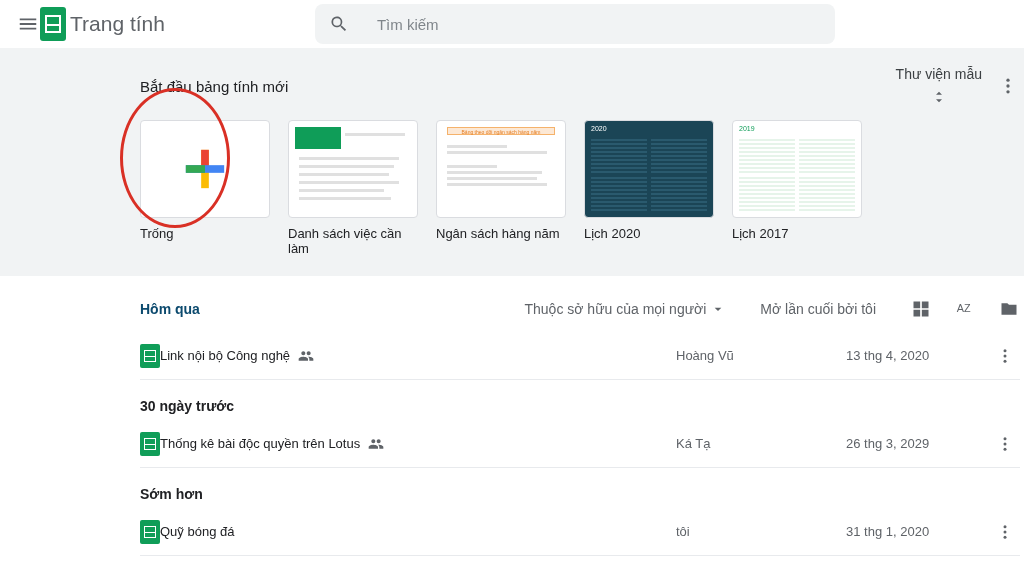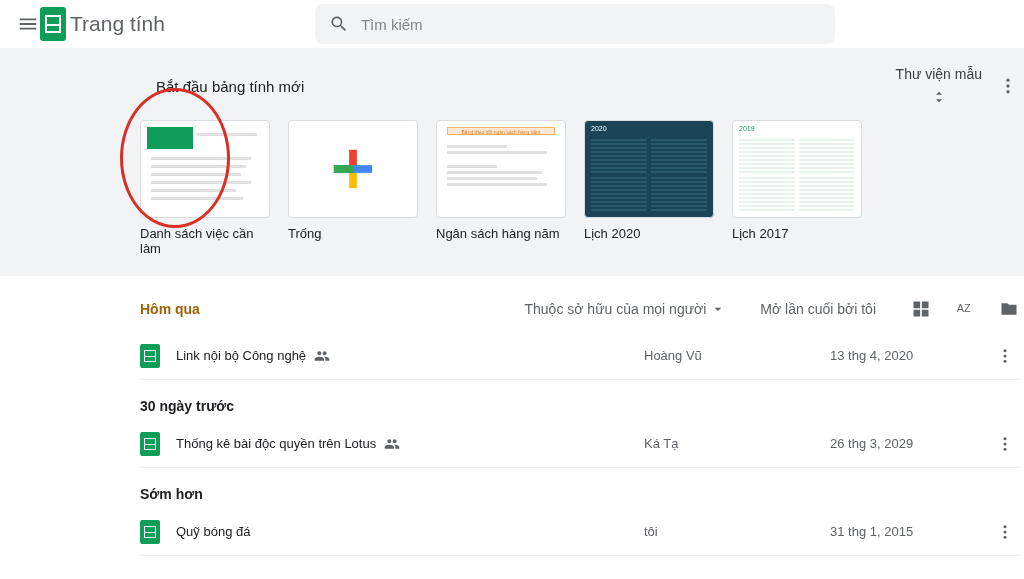--- a/index.html
+++ b/index.html
@@ -10,28 +10,28 @@
     height: 48px; display: flex; align-items: center; padding: 0 16px; gap: 0;
   }
   .hamburger { width: 24px; height: 24px; color:#5f6368; display:flex; align-items:center; justify-content:center; cursor:pointer; }
   .logo-box { width: 26px; height: 34px; background:#0f9d58; border-radius:3px; position:relative; }
   .logo-box::before { content:""; position:absolute; left:5px; right:5px; top:8px; bottom:8px;
     border:2px solid #fff; }
   .logo-box::after { content:""; position:absolute; left:5px; right:5px; top:50%; height:2px; background:#fff; }
   .app-title { font-size: 21px; color:#5f6368; margin-left:4px; }
   .search-wrap { margin-left: 150px; background:#f1f3f4; border-radius:8px; height:40px; width:520px;
     display:flex; align-items:center; padding:0 14px; gap:12px; color:#5f6368; }
-  .search-wrap input { border:none; background:transparent; outline:none; font-size:15px; flex:1; color:#202124; }
+  .search-wrap input { border:none; background:transparent; outline:none; font-size:15px; flex:1; color:#202124;margin-left:16px; }
   .search-wrap input::placeholder { color:#80868b; }
 
   
   .gallery-strip { background:#f1f3f4; padding:18px 0 20px 0; }
   .gallery-inner { width: 880px; margin-left:140px; }
   .gallery-head { display:flex; align-items:center; justify-content:space-between; margin-bottom:14px; }
-  .gallery-title { font-size:15px; color:#202124;margin-left:16px; }
+  .gallery-title { font-size:15px; color:#202124; }
   .gallery-actions { display:flex; align-items:center; gap:14px; }
   .gallery-btn { font-size:14px; color:#3c4043; display:flex; align-items:center; gap:6px; cursor:pointer;flex-direction:column; }
   .ellipsis { width:24px; height:24px; display:flex; align-items:center; justify-content:center; color:#5f6368; cursor:pointer;}
   .templates { display:flex; gap:18px; }
   .t-card { width: 130px; cursor:pointer; }
   .t-thumb { width:130px; height:98px; border:1px solid #dadce0; border-radius:4px; background:#fff; overflow:hidden; position:relative; }
   .t-name { font-size:13px; margin-top:8px; color:#202124; }
 
   
   .plus { position:absolute; inset:0; display:flex; align-items:center; justify-content:center; }
@@ -40,28 +40,28 @@
   .anno-circle { position:absolute; width:110px; height:140px; border:3px solid #d93025; border-radius:50%;
     left:120px; top:88px; pointer-events:none; z-index:50; }
 
   
   .mini-bar { position:absolute; background:#0f9d58; }
   .mini-grey { position:absolute; background:#e0e0e0; height:3px; }
 
   
   .docs-wrap { width: 880px; margin-left:140px; padding-top:22px; }
   .docs-controls { display:flex; align-items:center; justify-content:space-between; margin-bottom:12px; }
-  .section-h { font-size:14px; font-weight:bold; color:#a16207; }
+  .section-h { font-size:14px; font-weight:bold; color:#0c4a6e; }
   .docs-controls-right { display:flex; align-items:center; gap:34px; color:#5f6368; font-size:14px; }
   .docs-controls-right .label { cursor:pointer; display:flex; align-items:center; gap:4px; }
   .icon-row { display:flex; gap:22px; color:#5f6368; }
   .icon-btn { width:22px; height:22px; display:flex; align-items:center; justify-content:center; cursor:pointer; }
 
   .section-title { font-size:14px; font-weight:bold; margin:18px 0 6px 0; }
-  .row { display:flex; align-items:center; height:48px; border-bottom:1px solid #e8eaed; gap:16px; cursor:pointer;}
+  .row { display:flex; align-items:center; height:48px; border-bottom:1px solid #e8eaed; cursor:pointer;}
   .file-icon { width:20px; height:24px; border-radius:2px; background:#0f9d58; position:relative; flex-shrink:0;}
   .file-icon::before { content:""; position:absolute; left:4px; right:4px; top:6px; bottom:6px; border:1.5px solid #fff; }
   .file-icon::after { content:""; position:absolute; left:4px; right:4px; top:50%; height:1.5px; background:#fff; }
   .file-icon.xls { background:#107c41; }
   .file-name { flex:1; font-size:13px; color:#202124; display:flex; align-items:center; gap:8px;}
   .shared-icon { color:#5f6368; }
   .owner { width:170px; font-size:13px; color:#5f6368; }
   .date { width:150px; font-size:13px; color:#5f6368; }
   .row-menu { width:24px; text-align:center; color:#5f6368; cursor:pointer;}
 
@@ -108,48 +108,48 @@
               <circle cx="12" cy="19" r="2" fill="#5f6368"></circle>
             </svg>
         </div>
       </div>
     </div>
 
     <div class="templates">
 
       <div class="t-card">
         <div class="t-thumb">
+          <div class="plus">
+            <svg viewBox="0 0 48 48">
+                <rect x="20" y="4" width="8" height="40" fill="#fbbc04"></rect>
+                <rect x="20" y="4" width="8" height="20" fill="#ea4335"></rect>
+                <rect x="4" y="20" width="40" height="8" fill="#4285f4"></rect>
+                <rect x="4" y="20" width="20" height="8" fill="#34a853"></rect>
+              </svg>
+          </div>
+        </div>
+        <div class="t-name">Trống</div>
+      </div>
+
+      <div class="t-card">
+        <div class="t-thumb">
           <div class="mini-bar" style="left:6px;top:6px;width:46px;height:22px;"></div>
           <div class="mini-grey" style="left:56px;top:12px;width:60px;"></div>
           <div class="mini-grey" style="left:10px;top:36px;width:100px;"></div>
           <div class="mini-grey" style="left:10px;top:44px;width:95px;"></div>
           <div class="mini-grey" style="left:10px;top:52px;width:90px;"></div>
           <div class="mini-grey" style="left:10px;top:60px;width:100px;"></div>
           <div class="mini-grey" style="left:10px;top:68px;width:85px;"></div>
           <div class="mini-grey" style="left:10px;top:76px;width:92px;"></div>
         </div>
         <div class="t-name">Danh sách việc cần làm</div>
       </div>
 
       <div class="t-card">
         <div class="t-thumb">
-          <div class="plus">
-            <svg viewBox="0 0 48 48">
-                <rect x="20" y="4" width="8" height="40" fill="#fbbc04"></rect>
-                <rect x="20" y="4" width="8" height="20" fill="#ea4335"></rect>
-                <rect x="4" y="20" width="40" height="8" fill="#4285f4"></rect>
-                <rect x="4" y="20" width="20" height="8" fill="#34a853"></rect>
-              </svg>
-          </div>
-        </div>
-        <div class="t-name">Trống</div>
-      </div>
-
-      <div class="t-card">
-        <div class="t-thumb">
           <div style="position:absolute;top:6px;left:10px;right:10px;height:8px;background:#fce8d5;border:1px solid #f5b26b;"></div>
           <div style="position:absolute;top:8px;left:20px;right:20px;text-align:center;font-size:5px;color:#e67e22;">Bảng theo dõi ngân sách hàng năm</div>
           <div class="mini-grey" style="left:10px;top:24px;width:60px;"></div>
           <div class="mini-grey" style="left:10px;top:30px;width:100px;"></div>
           <div class="mini-grey" style="left:10px;top:44px;width:50px;"></div>
           <div class="mini-grey" style="left:10px;top:50px;width:95px;"></div>
           <div class="mini-grey" style="left:10px;top:56px;width:90px;"></div>
           <div class="mini-grey" style="left:10px;top:62px;width:100px;"></div>
         </div>
         <div class="t-name">Ngân sách hàng năm</div>
@@ -250,21 +250,21 @@
             <circle cx="12" cy="12" r="2" fill="#5f6368"></circle>
             <circle cx="12" cy="19" r="2" fill="#5f6368"></circle>
           </svg>
         </div>
       </div>
       <div class="section-title">Sớm hơn</div>
       <div class="row">
         <div class="file-icon "></div>
         <div class="file-name">Quỹ bóng đá</div>
         <div class="owner">tôi</div>
-        <div class="date">31 thg 1, 2015</div>
+        <div class="date">31 thg 1, 2020</div>
         <div class="row-menu">
           <svg viewBox="0 0 24 24" width="18" height="18">
             <circle cx="12" cy="5" r="2" fill="#5f6368"></circle>
             <circle cx="12" cy="12" r="2" fill="#5f6368"></circle>
             <circle cx="12" cy="19" r="2" fill="#5f6368"></circle>
           </svg>
         </div>
       </div>
     </div>
 </div>

